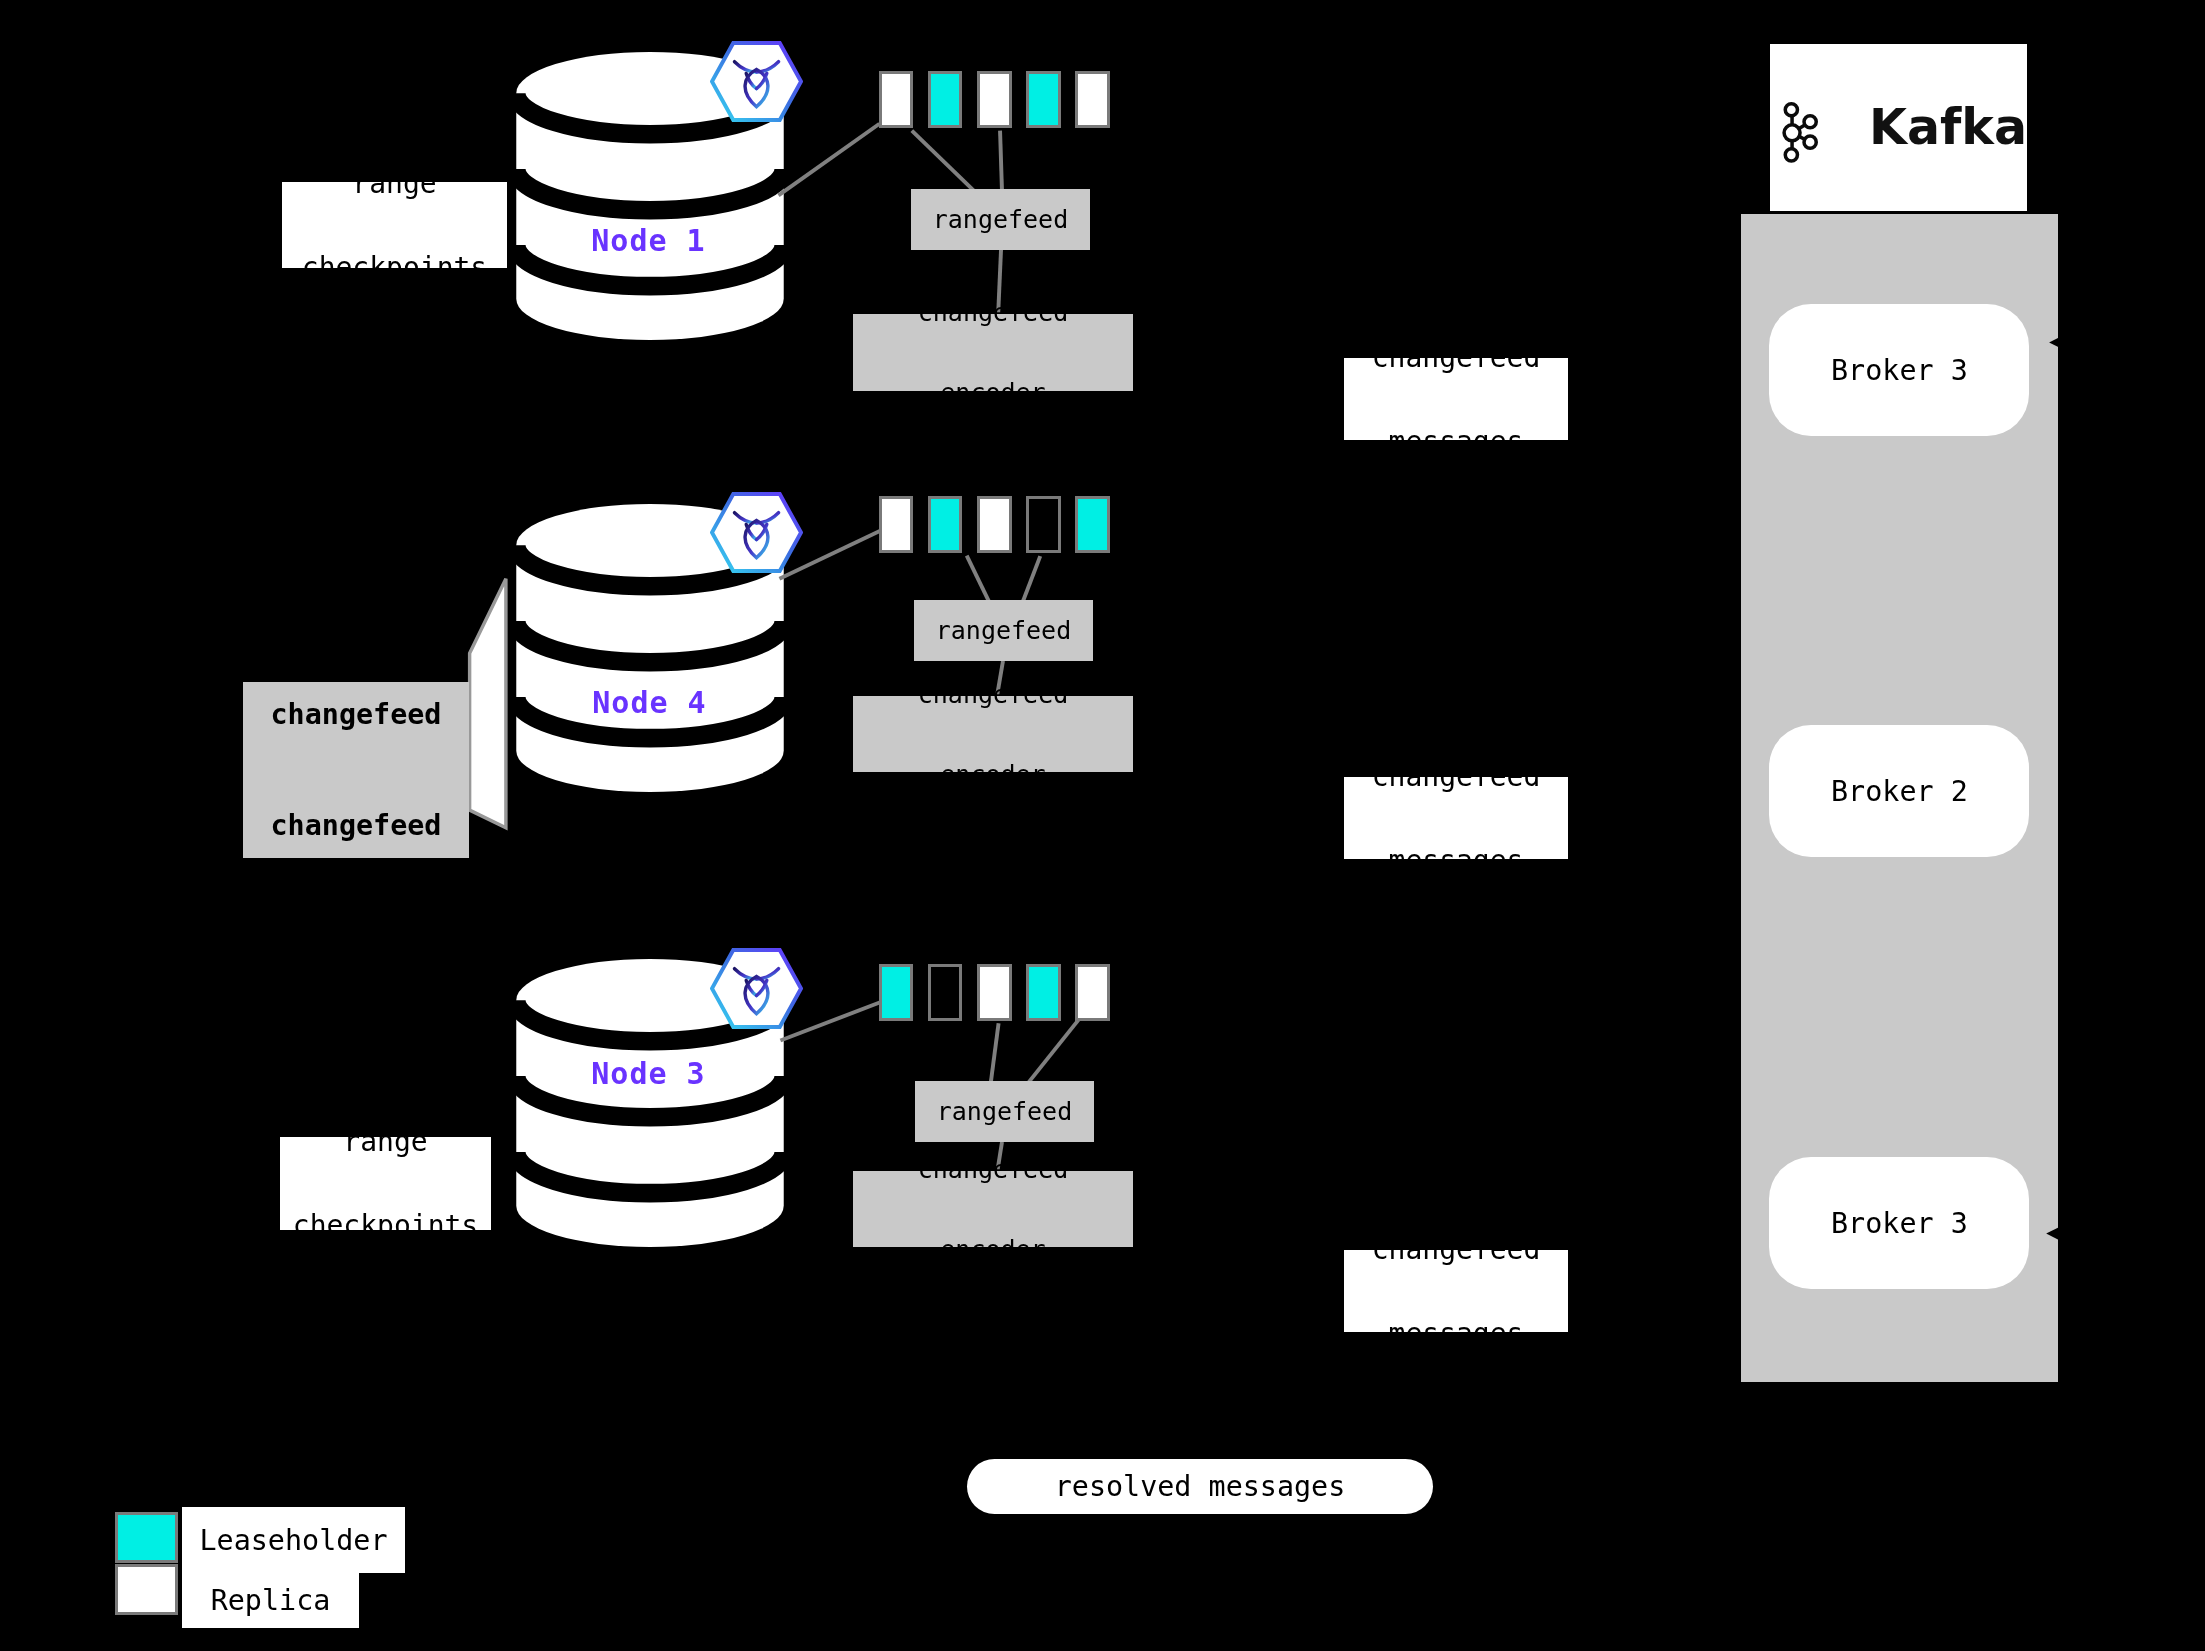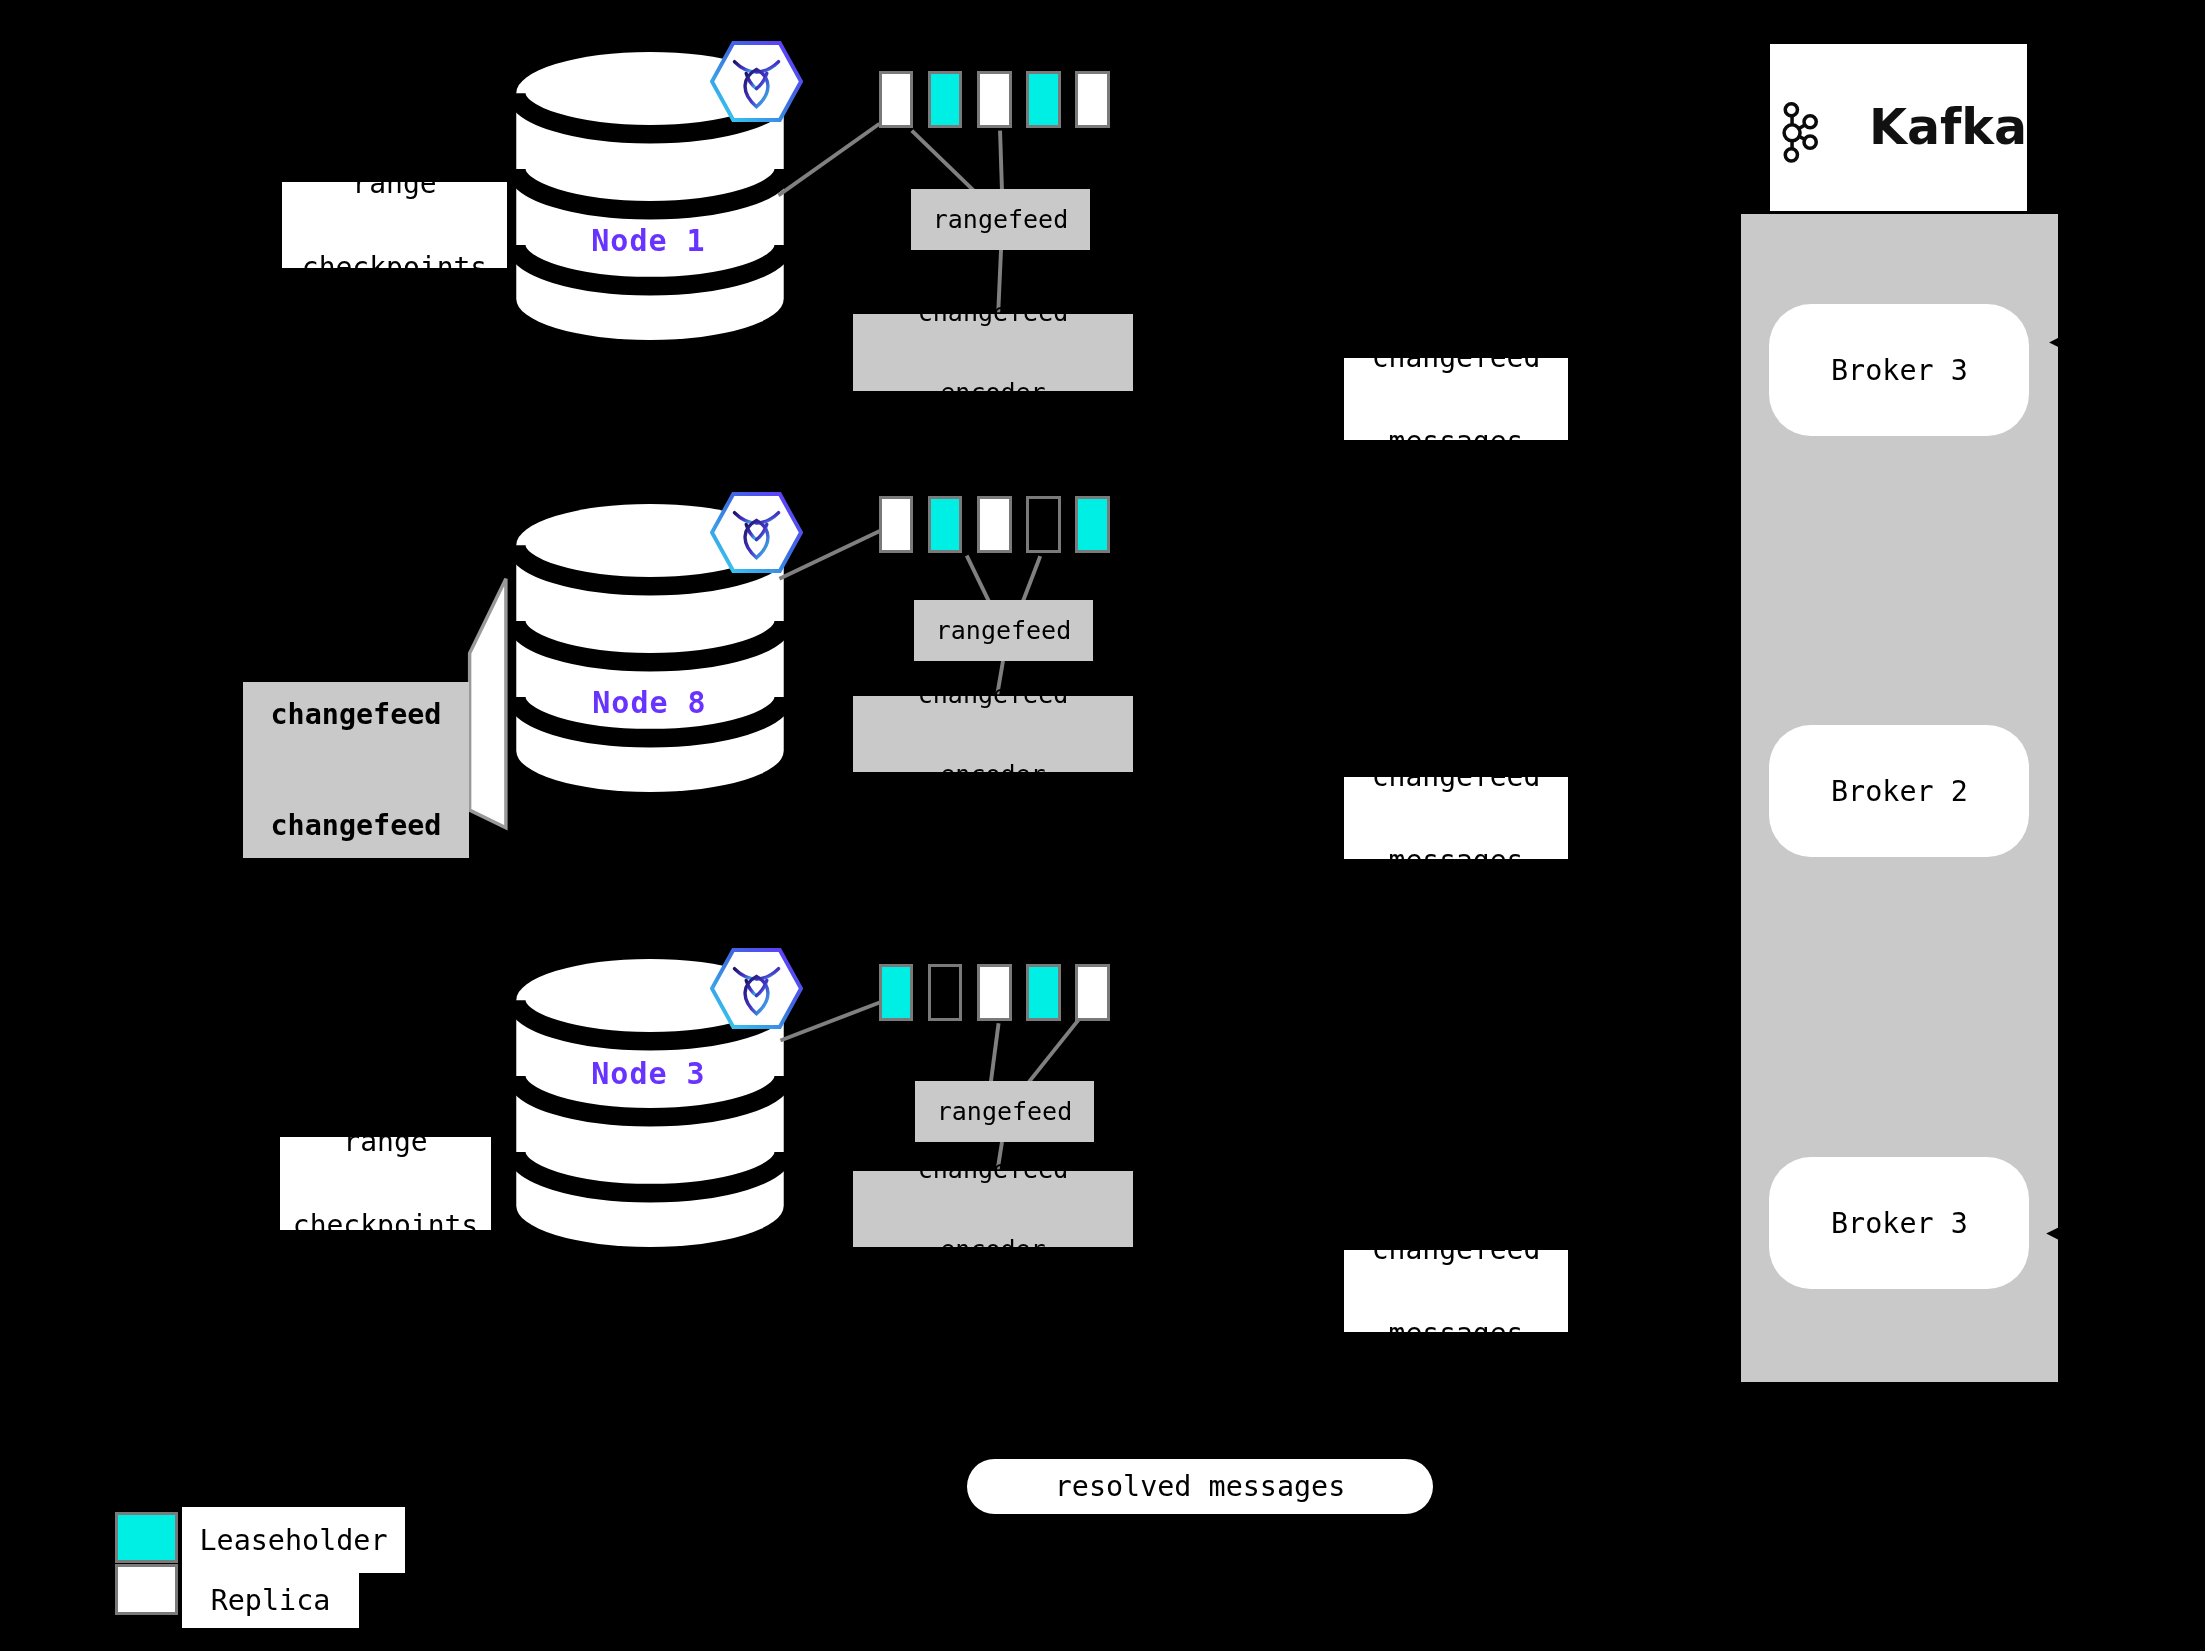--- a/index.html
+++ b/index.html
@@ -98,21 +98,21 @@
       <path d="M50,42 C68,60 86,63 95,63"></path>
         <path d="M140,42 C122,60 104,63 95,63"></path>
       <path d="M95,58 C68,72 60,104 95,134 C130,104 122,72 95,58"></path>
       <path d="M95,134 L95,92"></path>
         <path d="M95,97 C85,90 78,79 74,66"></path>
         <path d="M95,97 C105,90 112,79 116,66"></path>
     </g>
   </svg>
 
   <div class="abs node-label" style="left:564px;top:223px;width:169px">Node 1</div>
-  <div class="abs node-label" style="left:565px;top:685px;width:169px">Node 8</div>
+  <div class="abs node-label" style="left:565px;top:685px;width:169px">Node 4</div>
   <div class="abs node-label" style="left:564px;top:1056px;width:169px">Node 3</div>
 
   <svg class="layer" width="2205" height="1652" viewBox="0 0 4498 3369">
     <g stroke="var(--line,#808080)" stroke-width="8" fill="none">
 
       <line x1="1588" y1="398" x2="1794" y2="252"></line>
       <line x1="1860" y1="266" x2="1988" y2="390"></line>
       <line x1="2040" y1="266" x2="2044" y2="390"></line>
       <line x1="2042" y1="509" x2="2036" y2="644"></line>
 

